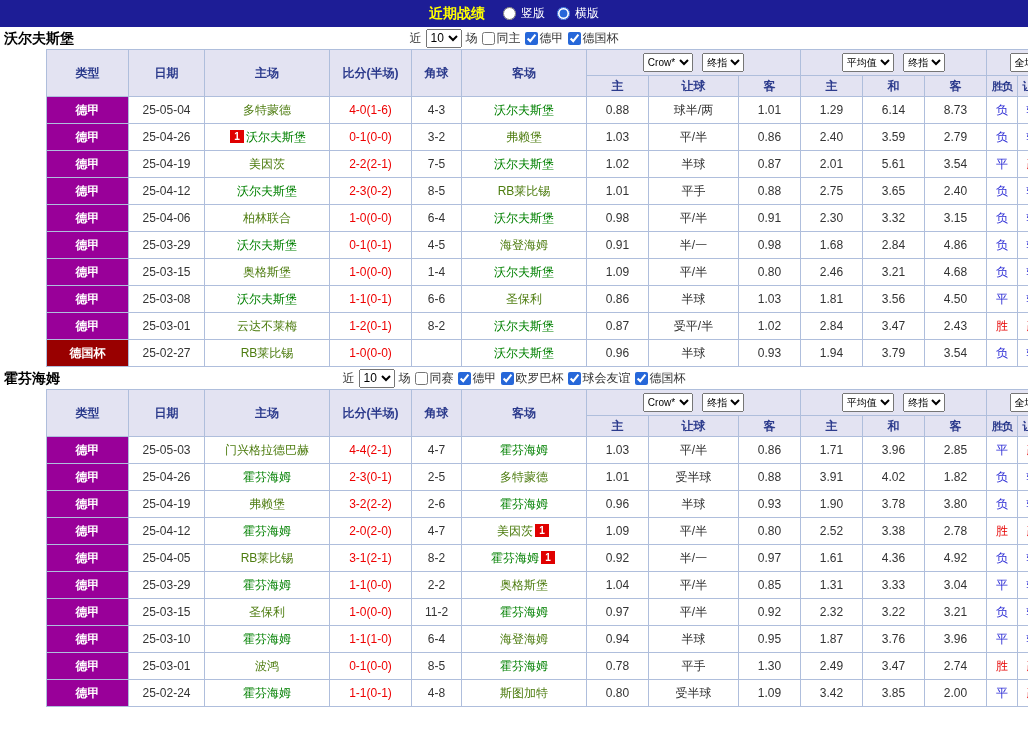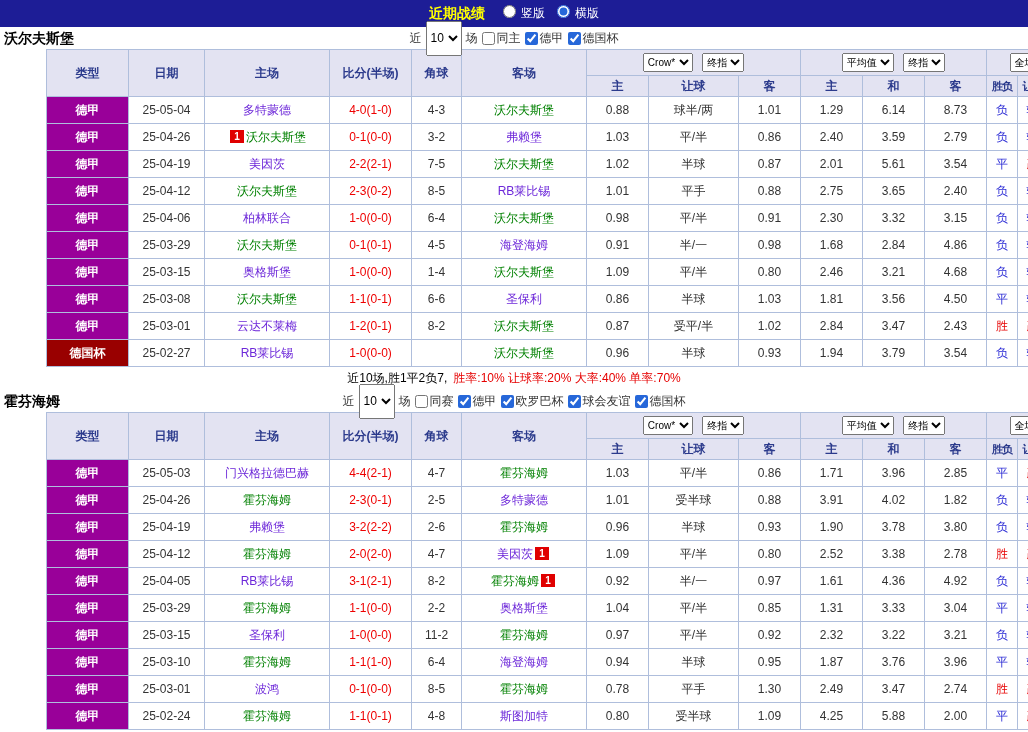--- a/index.html
+++ b/index.html
@@ -1,41 +1,41 @@
 <!DOCTYPE html>
 <html><head>
 <meta charset="utf-8">
 <style>
   html,body{margin:0;padding:0;}
   body{width:1028px;background:#fff;font-family:"Liberation Sans",sans-serif;font-size:12px;color:#333;}
 
   .topbar{height:27px;background:#1D1D96;display:flex;align-items:center;justify-content:center;gap:18px;}
   .topbar .title{color:#FFFF00;font-weight:bold;font-size:14px;}
   .radios{display:flex;gap:12px;color:#fff;align-items:center;}
-  .radios label{display:flex;align-items:flex-start;gap:3px;cursor:pointer;}
+  .radios label{display:flex;align-items:center;gap:3px;cursor:pointer;}
   input[type=checkbox],input[type=radio]{accent-color:#2667d9;margin:0 2px 0 0;width:13px;height:13px;}
 
   .section-head{position:relative;height:22px;display:flex;align-items:center;justify-content:center;}
   .team-title{position:absolute;left:4px;top:0;height:22px;line-height:22px;font-weight:bold;font-size:14px;color:#000;}
   .filter{display:flex;align-items:center;gap:4px;color:#333;}
-  .filter select{font-size:12px;height:35px;}
+  .filter select{font-size:12px;height:19px;}
   .filter label{display:flex;align-items:center;cursor:pointer;}
 
   table{border-collapse:collapse;table-layout:fixed;width:1028px;margin-left:46px;}
   th,td{border:1px solid #AFBEDC;text-align:center;overflow:hidden;white-space:nowrap;padding:0;}
   thead th{background:#E3E3F2;color:#2B3A8C;font-weight:bold;}
   tr.h1 th{height:25px;}
   tr.h1 select{font-size:10px;height:19px;margin:0 3px;}
   tr.h2 th{height:20px;font-size:12px;}
   tr.h2 th.narrow{font-size:11px;letter-spacing:-1px;}
 
   tbody td{height:26px;}
   td.type{color:#fff;font-weight:bold;}
   td.score{color:#EE0000;cursor:pointer;}
-  .team-name{color:#6d28d9;cursor:pointer;}
+  .team-name{color:#4d7c0f;cursor:pointer;}
   .team-name.focus{color:#008000;}
   .badge{display:inline-block;min-width:12px;height:13px;line-height:13px;background:#E00000;color:#fff;font-size:10px;font-weight:bold;padding:0 1px;margin:0 2px;vertical-align:1px;}
   td.res{font-weight:normal;}
   td.res.r-red{color:#E60000;}
   td.res.r-blue{color:#2B2BD5;}
 
   .summary{height:23px;display:flex;align-items:center;justify-content:center;gap:6px;color:#000;}
   .summary .stats{color:#E60000;}
 </style>
 </head>
@@ -111,21 +111,21 @@
         <th class="narrow">胜负</th>
         <th class="narrow">让球</th>
         <th class="narrow">进球数</th>
       </tr>
     </thead>
     <tbody>
         <tr>
     <td class="type" style="background: rgb(153, 0, 153);">德甲</td>
     <td class="date">25-05-04</td>
     <td><span class="team-name">多特蒙德</span></td>
-    <td class="score">4-0(1-0)</td>
+    <td class="score">4-0(1-6)</td>
     <td class="corner">4-3</td>
     <td><span class="team-name focus">沃尔夫斯堡</span></td>
     <td class="odd">0.88</td>
     <td class="odd">球半/两</td>
     <td class="odd">1.01</td>
     <td class="odd">1.29</td>
     <td class="odd">6.14</td>
     <td class="odd">8.73</td>
     <td class="res r-blue">负</td>
     <td class="res r-blue">输</td>
@@ -279,24 +279,20 @@
     <td class="odd">0.93</td>
     <td class="odd">1.94</td>
     <td class="odd">3.79</td>
     <td class="odd">3.54</td>
     <td class="res r-blue">负</td>
     <td class="res r-blue">输</td>
     <td class="res r-red">大</td>
   </tr>
       </tbody>
   </table>
-  <div class="summary">
-    <span>近10场,胜1平2负7,</span>
-    <span class="stats">胜率:10% 让球率:20% 大率:40% 单率:70%</span>
-  </div>
 </section>
 
 <section>
   <div class="section-head">
     <div class="team-title">霍芬海姆</div>
     <div class="filter">
       <span>近</span>
       <select><option>10</option></select>
       <span>场</span>
       <span class="filter">
@@ -515,22 +511,22 @@
         <tr>
     <td class="type" style="background: rgb(153, 0, 153);">德甲</td>
     <td class="date">25-02-24</td>
     <td><span class="team-name focus">霍芬海姆</span></td>
     <td class="score">1-1(0-1)</td>
     <td class="corner">4-8</td>
     <td><span class="team-name">斯图加特</span></td>
     <td class="odd">0.80</td>
     <td class="odd">受半球</td>
     <td class="odd">1.09</td>
-    <td class="odd">4.25</td>
-    <td class="odd">5.88</td>
+    <td class="odd">3.42</td>
+    <td class="odd">3.85</td>
     <td class="odd">2.00</td>
     <td class="res r-blue">平</td>
     <td class="res r-red">赢</td>
     <td class="res r-blue">小</td>
   </tr>
       </tbody>
   </table>
   <div class="summary">
     
     

